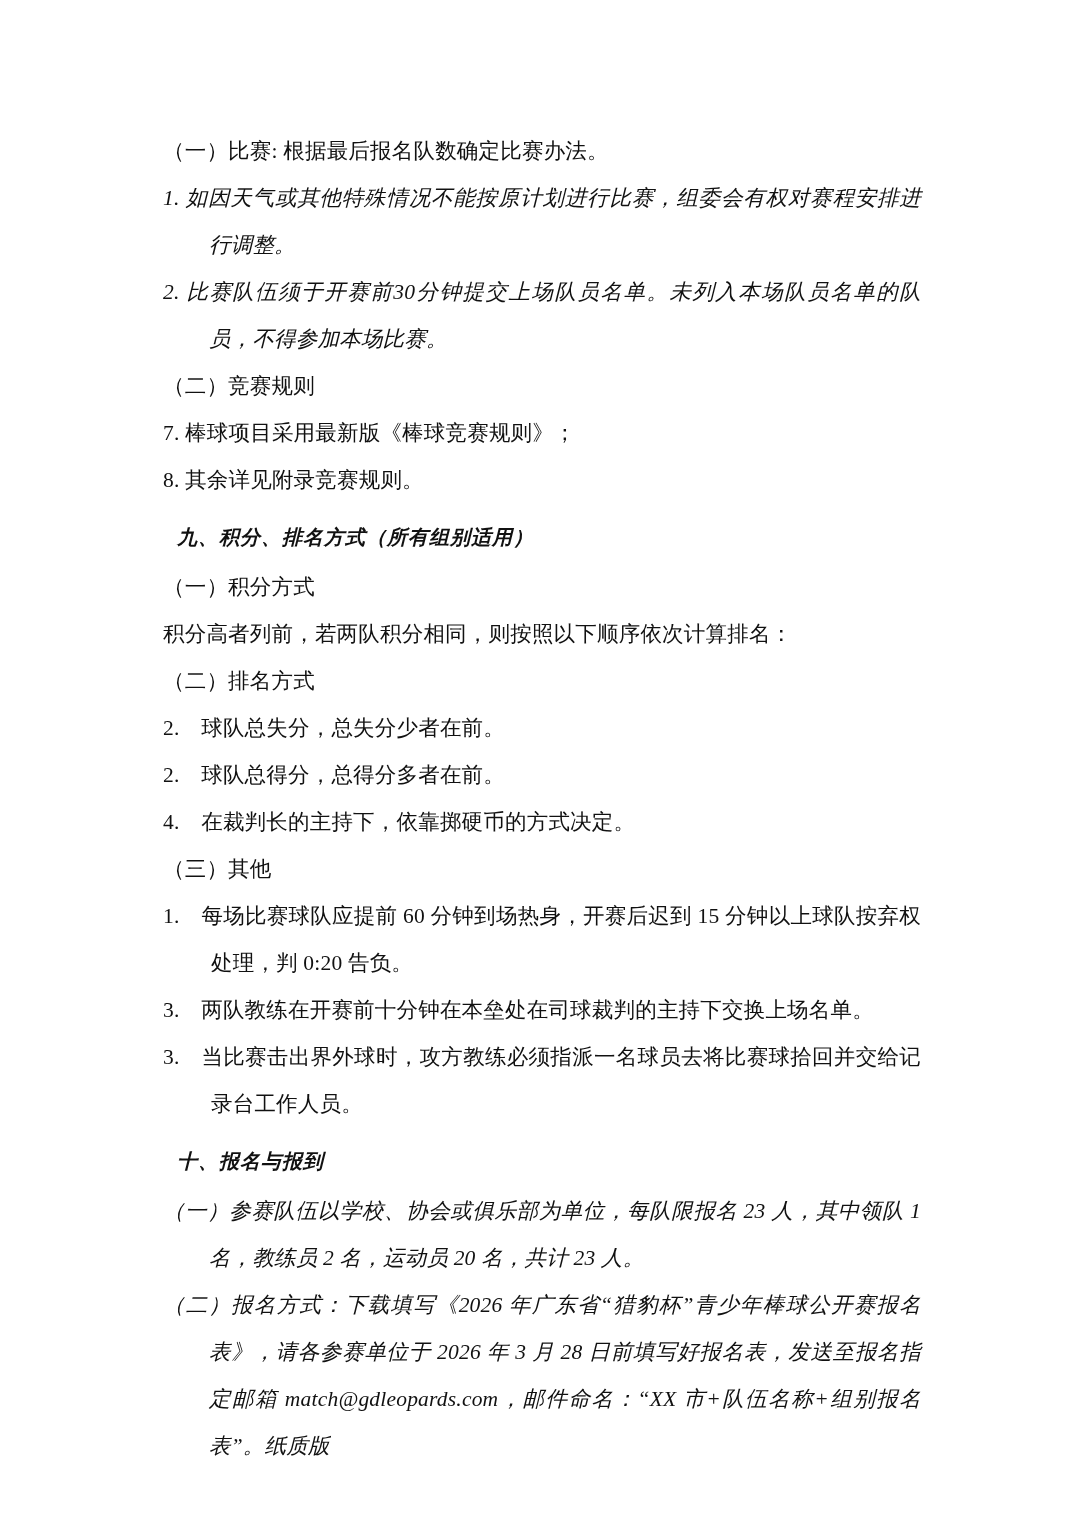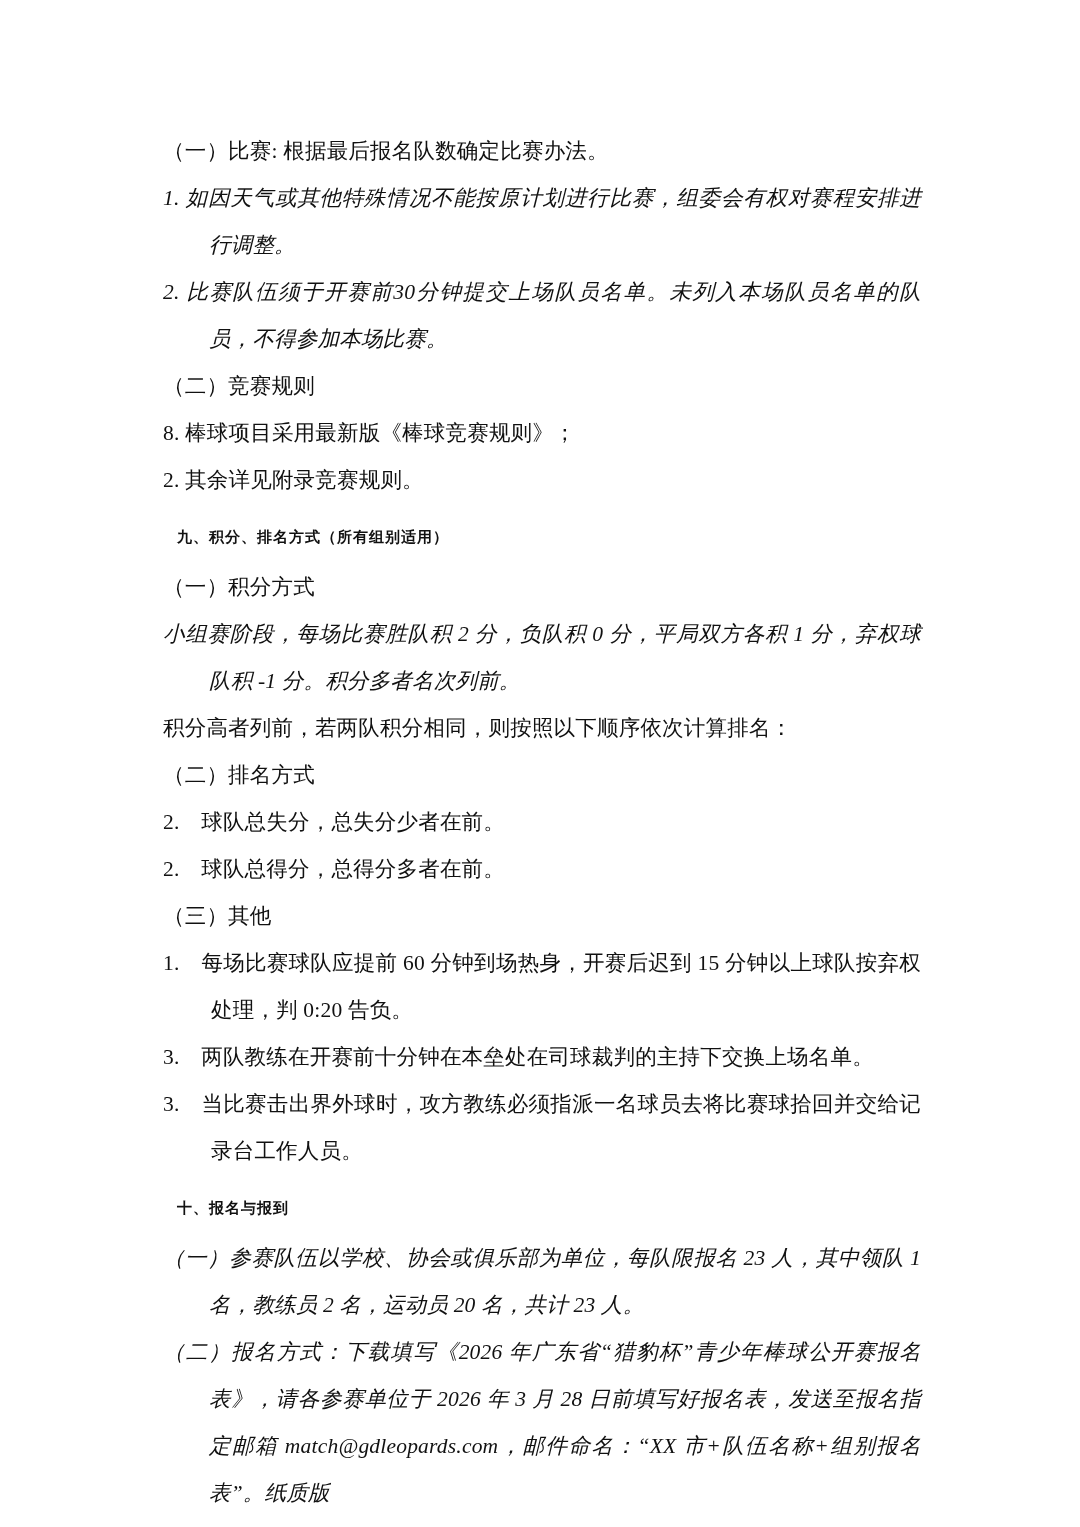--- a/index.html
+++ b/index.html
@@ -31,25 +31,26 @@
     line-height: 47px;
     letter-spacing: 0.2px;
     text-align: justify;
     text-justify: inter-ideograph;
   }
   .indent {
     text-indent: 0;
   }
   .heading {
     font-weight: bold;
-    font-size: 15px;
+    font-size: 20px;
     line-height: 54px;
     margin-top: 6px;
     padding-left: 14px;
     letter-spacing: 1px;
+    font-style: italic;
   }
   .hang {
     padding-left: 46px;
     text-indent: -46px;
     font-style: italic;
   }
   .list-hang {
     padding-left: 48px;
     text-indent: -48px;
   }
@@ -57,31 +58,31 @@
 </head>
 <body>
 
 <div class="page">
   <div class="content">
 
     <p class="indent">（一）比赛: 根据最后报名队数确定比赛办法。</p>
     <p class="hang">1. 如因天气或其他特殊情况不能按原计划进行比赛，组委会有权对赛程安排进行调整。</p>
     <p class="hang">2. 比赛队伍须于开赛前30分钟提交上场队员名单。未列入本场队员名单的队员，不得参加本场比赛。</p>
     <p class="indent">（二）竞赛规则</p>
-    <p class="indent">8. 棒球项目采用最新版《棒球竞赛规则》；</p>
-    <p class="indent">2. 其余详见附录竞赛规则。</p>
+    <p class="indent">7. 棒球项目采用最新版《棒球竞赛规则》；</p>
+    <p class="indent">8. 其余详见附录竞赛规则。</p>
 
     <p class="heading">九、积分、排名方式（所有组别适用）</p>
 
     <p class="indent">（一）积分方式</p>
-    <p class="hang">小组赛阶段，每场比赛胜队积 2 分，负队积 0 分，平局双方各积 1 分，弃权球队积 -1 分。积分多者名次列前。</p>
     <p class="indent">积分高者列前，若两队积分相同，则按照以下顺序依次计算排名：</p>
     <p class="indent">（二）排名方式</p>
     <p class="list-hang">2.　球队总失分，总失分少者在前。</p>
     <p class="list-hang">2.　球队总得分，总得分多者在前。</p>
+    <p class="list-hang">4.　在裁判长的主持下，依靠掷硬币的方式决定。</p>
     <p class="indent">（三）其他</p>
     <p class="list-hang">1.　每场比赛球队应提前 60 分钟到场热身，开赛后迟到 15 分钟以上球队按弃权处理，判 0:20 告负。</p>
     <p class="list-hang">3.　两队教练在开赛前十分钟在本垒处在司球裁判的主持下交换上场名单。</p>
     <p class="list-hang">3.　当比赛击出界外球时，攻方教练必须指派一名球员去将比赛球拾回并交给记录台工作人员。</p>
 
     <p class="heading">十、报名与报到</p>
 
     <p class="hang">（一）参赛队伍以学校、协会或俱乐部为单位，每队限报名 23 人，其中领队 1 名，教练员 2 名，运动员 20 名，共计 23 人。</p>
     <p class="hang">（二）报名方式：下载填写《2026 年广东省“猎豹杯”青少年棒球公开赛报名表》，请各参赛单位于 2026 年 3 月 28 日前填写好报名表，发送至报名指定邮箱 match@gdleopards.com，邮件命名：“XX 市+队伍名称+组别报名表”。纸质版</p>
 

